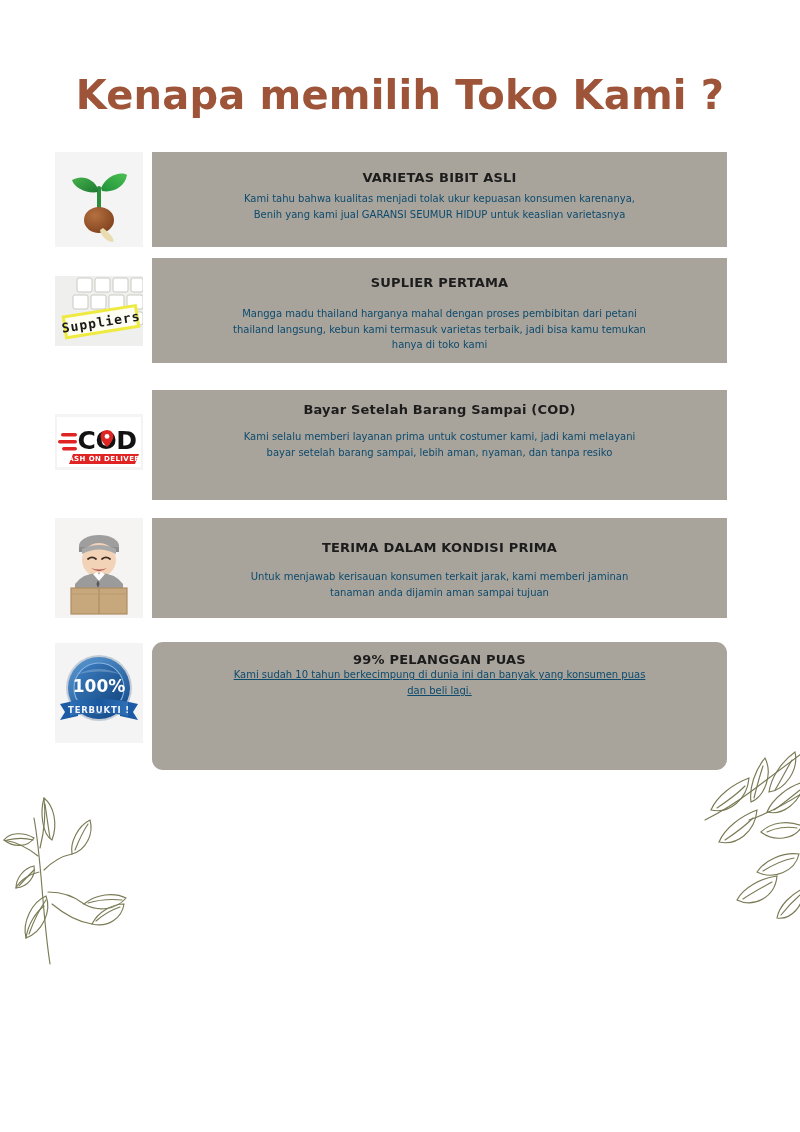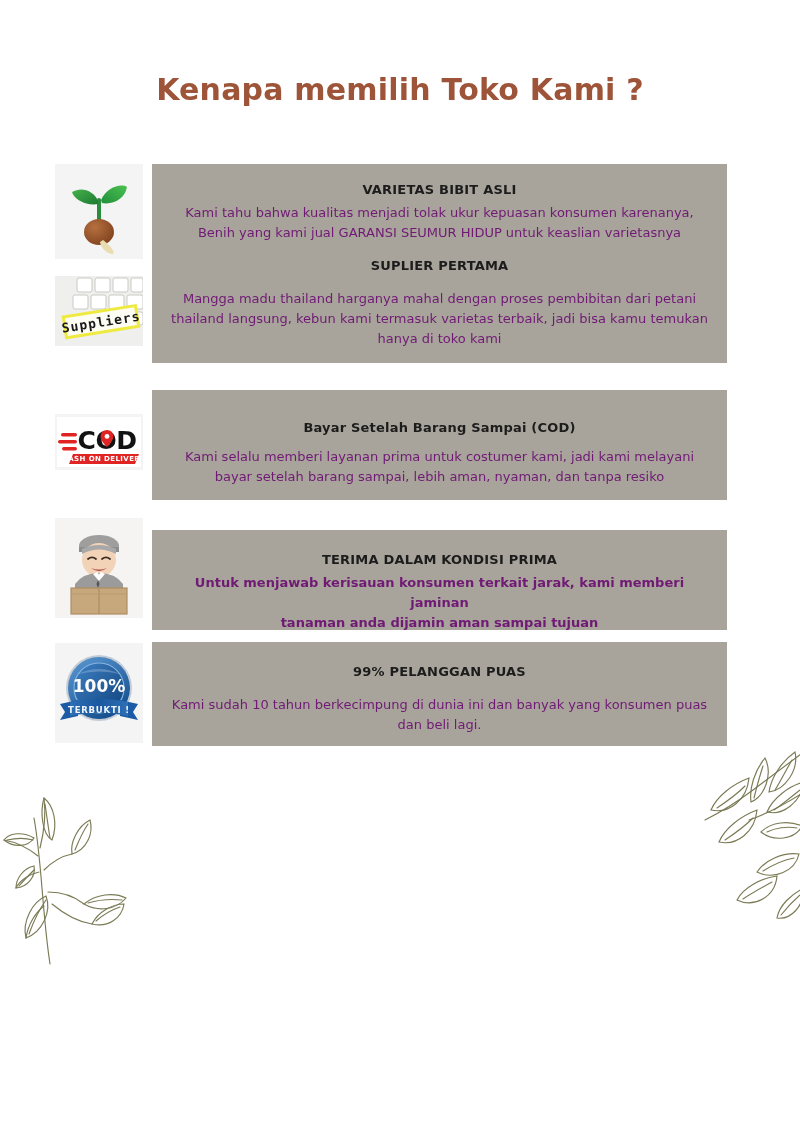--- a/index.html
+++ b/index.html
@@ -21,21 +21,21 @@
     height: 1132px;
   }
 
   
   .page-title {
     position: absolute;
     top: 72px;
     left: 0;
     width: 800px;
     text-align: center;
-    font-size: 30px;
+    font-size: 40px;
     font-weight: bold;
     color: #9e5438;
     letter-spacing: 0.2px;
     font-family: "DejaVu Sans", sans-serif;
   }
 
   
   .features {
     position: absolute;
     top: 148px;
@@ -71,22 +71,22 @@
   }
   .panel-title {
     font-size: 13px;
     font-weight: bold;
     color: #1c1c1c;
     text-align: center;
     letter-spacing: 0.2px;
     font-family: "DejaVu Sans", sans-serif;
   }
   .panel-body {
-    font-size: 13px;
-    color: #701a75;
+    font-size: 10px;
+    color: #0c4a6e;
     text-align: center;
     line-height: 1.55;
     padding: 0 14px;
     font-family: "DejaVu Sans", sans-serif;
     white-space: pre-line;
   }
 
   
   .branch {
     position: absolute;
@@ -97,21 +97,21 @@
 </style>
 </head>
 <body>
 
 <div id="page">
 
   <div class="page-title">Kenapa memilih Toko Kami ?</div>
 
   <div class="features">
 
-    <div class="feature-row" style="top:16px; height:95px;">
+    <div class="feature-row" style="top:4px; height:95px;">
       <div class="icon-tile" style="height:95px;">
         <svg width="72" height="84" viewBox="0 0 72 84">
           <defs>
             <linearGradient id="lfA" x1="0" y1="0" x2="1" y2="1">
               <stop offset="0" stop-color="#46b24a"></stop>
                 <stop offset="1" stop-color="#1d7a33"></stop>
             </linearGradient>
             <linearGradient id="lfB" x1="1" y1="0" x2="0" y2="1">
               <stop offset="0" stop-color="#4cc052"></stop>
                 <stop offset="1" stop-color="#209039"></stop>
@@ -151,21 +151,21 @@
             <rect x="60" y="36" width="14" height="13" rx="2"></rect>
             <rect x="77" y="36" width="11" height="13" rx="2"></rect>
           </g>
           <g transform="rotate(-9 44 46)">
             <rect x="8" y="34" width="76" height="24" fill="#eeea3f"></rect>
             <rect x="11" y="37" width="70" height="18" fill="#fdfdf4"></rect>
             <text x="46" y="51" font-family="DejaVu Sans Mono, monospace" font-size="13" font-weight="bold" fill="#1a1a1a" text-anchor="middle" letter-spacing="1">Suppliers</text>
           </g>
         </svg>
       </div>
-      <div class="panel" style="top:0px; height:105px; ">
+      <div class="panel" style="top:0px; height:105px; padding-top:17px;">
         <div class="panel-title">SUPLIER PERTAMA</div>
         <div class="panel-body" style="margin-top:16px;">Mangga madu thailand harganya mahal dengan proses pembibitan dari petani
 thailand langsung, kebun kami termasuk varietas terbaik, jadi bisa kamu temukan
 hanya di toko kami</div>
       </div>
     </div>
 
     <div class="feature-row" style="top:242px; height:110px;">
       <div class="icon-tile" style="top:24px; height:56px;">
         <svg width="84" height="50" viewBox="0 0 84 50">
@@ -177,21 +177,21 @@
           </g>
           <text x="50" y="32" font-family="DejaVu Sans, sans-serif" font-size="25" font-weight="bold" fill="#121212" text-anchor="middle" letter-spacing="-0.5">COD</text>
           <g>
             <path d="M50 13 C46.4 13 43.6 15.8 43.6 19.4 C43.6 24 50 30 50 30 C50 30 56.4 24 56.4 19.4 C56.4 15.8 53.6 13 50 13 Z" fill="#e02424"></path>
             <circle cx="50" cy="19.4" r="2.4" fill="#ffffff"></circle>
           </g>
           <path d="M16 37 L82 37 L78 47 L12 47 Z" fill="#e02424"></path>
           <text x="47" y="44.4" font-family="DejaVu Sans, sans-serif" font-size="7" font-weight="bold" fill="#ffffff" text-anchor="middle" letter-spacing="0.4">CASH ON DELIVERY</text>
         </svg>
       </div>
-      <div class="panel" style="top:0px; height:110px; padding-top:30px;">
+      <div class="panel" style="top:0px; height:110px; padding-top:12px;">
         <div class="panel-title">Bayar Setelah Barang Sampai (COD)</div>
         <div class="panel-body" style="margin-top:12px;">Kami selalu memberi layanan prima untuk costumer kami, jadi kami melayani
 bayar setelah barang sampai, lebih aman, nyaman, dan tanpa resiko</div>
       </div>
     </div>
 
     <div class="feature-row" style="top:370px; height:100px;">
       <div class="icon-tile" style="top:0px; height:100px;">
         <svg width="84" height="96" viewBox="0 0 84 96">
           <rect x="0" y="0" width="84" height="96" fill="#f6f4f2"></rect>
@@ -206,23 +206,23 @@
           <path d="M34 48 q8 6.5 16 0 q-8 3.2 -16 0 Z" fill="#b4574f"></path>
           <path d="M18 64 q8 -11 24 -11 q16 0 24 11 v22 h-48 Z" fill="#9b9b9b"></path>
           <path d="M36 54 l6 7 l6 -7 l-4 -2 l-2 2.5 l-2 -2.5 Z" fill="#ffffff"></path>
           <path d="M41 60 l1.6 4 l-1.6 4 l-1.6 -4 Z" fill="#55565c"></path>
           <rect x="14" y="68" width="56" height="26" fill="#c7a77c"></rect>
           <rect x="14" y="68" width="56" height="26" fill="none" stroke="#ad8d64" stroke-width="1.2"></rect>
           <path d="M42 68 v26" stroke="#ad8d64" stroke-width="1.2"></path>
           <path d="M14 74 h56" stroke="#b99a70" stroke-width="1"></path>
         </svg>
       </div>
-      <div class="panel" style="top:12px; height:100px; padding-top:22px;">
+      <div class="panel" style="top:0px; height:100px; padding-top:22px;">
         <div class="panel-title">TERIMA DALAM KONDISI PRIMA</div>
-        <div class="panel-body" style="margin-top:6px;font-weight:bold;">Untuk menjawab kerisauan konsumen terkait jarak, kami memberi jaminan
+        <div class="panel-body" style="margin-top:14px;">Untuk menjawab kerisauan konsumen terkait jarak, kami memberi jaminan
 tanaman anda dijamin aman sampai tujuan</div>
       </div>
     </div>
 
     <div class="feature-row" style="top:494px; height:104px;">
       <div class="icon-tile" style="top:1px; height:100px;">
         <svg width="86" height="90" viewBox="0 0 86 90">
           <defs>
             <linearGradient id="bgA" x1="0" y1="0" x2="0.6" y2="1">
               <stop offset="0" stop-color="#5d9bd4"></stop>
@@ -243,23 +243,23 @@
           <circle cx="43" cy="40" r="25" fill="url(#bgB)"></circle>
           <circle cx="43" cy="40" r="25" fill="none" stroke="#83b3e0" stroke-width="1.2"></circle>
           <path d="M22 26 q21 -10 42 0 q-21 -5 -42 0 Z" fill="#ffffff" opacity="0.22"></path>
           <text x="43" y="44" font-family="DejaVu Sans, sans-serif" font-size="17" font-weight="bold" fill="#ffffff" text-anchor="middle">100%</text>
           <path d="M4 56 L22 52 L22 68 L4 72 L9 64 Z" fill="#1b5ba5"></path>
           <path d="M82 56 L64 52 L64 68 L82 72 L77 64 Z" fill="#1b5ba5"></path>
           <path d="M14 54 q29 -7 58 0 l0 14 q-29 -7 -58 0 Z" fill="url(#rib)"></path>
           <text x="43" y="65" font-family="DejaVu Sans, sans-serif" font-size="8.5" font-weight="bold" fill="#f2f5fa" text-anchor="middle" letter-spacing="0.8">TERBUKTI !</text>
         </svg>
       </div>
-      <div class="panel" style="top:0px; height:104px; padding-top:22px;">
+      <div class="panel" style="top:0px; height:128px; padding-top:10px;border-radius:11px;">
         <div class="panel-title">99% PELANGGAN PUAS</div>
-        <div class="panel-body" style="margin-top:16px;">Kami sudah 10 tahun berkecimpung di dunia ini dan banyak yang konsumen puas
+        <div class="panel-body" style="margin-top:0;text-decoration:underline;">Kami sudah 10 tahun berkecimpung di dunia ini dan banyak yang konsumen puas
 dan beli lagi.</div>
       </div>
     </div>
 
   </div>
 
   <svg class="branch branch-left" width="150" height="215" viewBox="0 0 150 215">
     <g fill="none" stroke="#7a7a55" stroke-width="1.15" stroke-linecap="round">
       <path d="M56 212 C52 186 50 160 48 136 C46 112 44 88 40 66"></path>
       <path d="M44 104 C34 96 22 90 10 88"></path>

